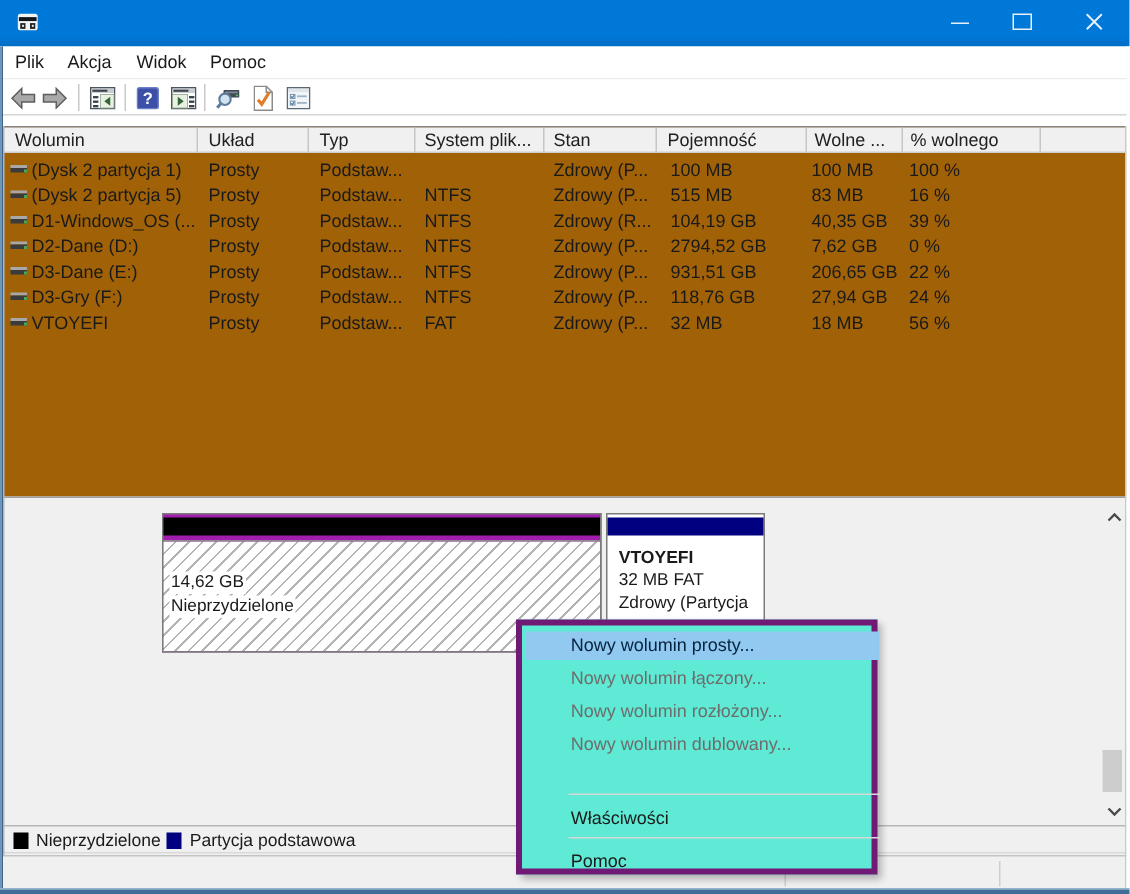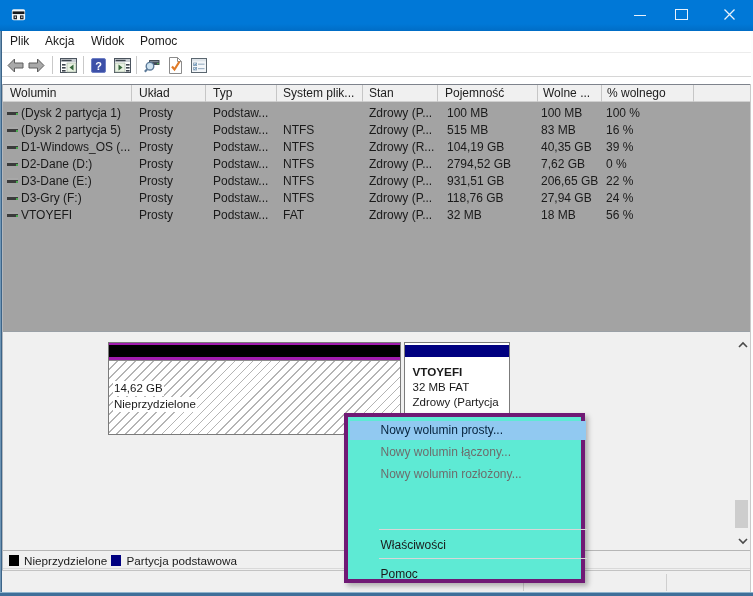--- a/index.html
+++ b/index.html
@@ -93,21 +93,21 @@
     <rect x="1" y="1" width="14" height="2.4" fill="#dfe5ea"></rect>
     <rect x="2.6" y="5" width="3" height="2.6" fill="#fff" stroke="#7f9ab0" stroke-width="0.8"></rect>
     <path d="M3 6.4 L3.9 7.2 L5.2 5.4" stroke="#4f86b8" stroke-width="0.9" fill="none"></path>
     <rect x="7" y="5.6" width="6.5" height="1.2" fill="#9fb3c6"></rect>
     <rect x="2.6" y="9.4" width="3" height="2.6" fill="#fff" stroke="#7f9ab0" stroke-width="0.8"></rect>
     <path d="M3 10.8 L3.9 11.6 L5.2 9.8" stroke="#4f86b8" stroke-width="0.9" fill="none"></path>
     <rect x="7" y="10" width="6.5" height="1.2" fill="#9fb3c6"></rect>
   </svg>
 </div>
 
-<div class="abs" style="left:2px;top:84px;width:749px;height:247px;background:#a3a3a3;border-top:1px solid #7e838c">
+<div class="abs" style="left:2px;top:84px;width:749px;height:247px;background:#a16207;border-top:1px solid #7e838c">
 
   <div class="abs" style="left:0;top:0;width:749px;height:17px;background:#f0f0f0;border-bottom:1px solid #cfcfcf">
     <span class="hcell" style="left:8px">Wolumin</span>
     <span class="hcell" style="left:137px">Układ</span>
     <span class="hcell" style="left:211px">Typ</span>
     <span class="hcell" style="left:281px">System plik...</span>
     <span class="hcell" style="left:367px">Stan</span>
     <span class="hcell" style="left:443px">Pojemność</span>
     <span class="hcell" style="left:541px">Wolne ...</span>
     <span class="hcell" style="left:605px">% wolnego</span>
@@ -263,17 +263,18 @@
 <div class="abs" style="left:750px;top:84px;width:1px;height:508px;background:#c9c9c9"></div>
 <div class="abs" style="left:751px;top:31px;width:2px;height:561px;background:#fdfdfd"></div>
 <div class="abs" style="left:0;top:592px;width:753px;height:1px;background:#8fb3cc"></div>
 <div class="abs" style="left:0;top:593px;width:753px;height:3px;background:#3f6f99"></div>
 
 <div class="abs" style="left:343.5px;top:413px;width:241.5px;height:170px;background:#5eead4;border:4px solid #701a75;box-shadow:3px 3px 5px rgba(0,0,0,0.28);z-index:50">
   <div class="abs" style="left:2.5px;top:3.5px;width:235.5px;height:19px;background:#91c9f1"></div>
   <div class="mi" style="top:2px;color:#06233d">Nowy wolumin prosty...</div>
   <div class="mi" style="top:24px;color:#6d6d6d">Nowy wolumin łączony...</div>
   <div class="mi" style="top:45.5px;color:#6d6d6d">Nowy wolumin rozłożony...</div>
+  <div class="mi" style="top:67.5px;color:#6d6d6d">Nowy wolumin dublowany...</div>
   <div class="abs" style="left:31px;top:112px;width:208px;height:1px;background:#d7d7d7"></div>
   <div class="mi" style="top:117px">Właściwości</div>
   <div class="abs" style="left:31px;top:140.5px;width:208px;height:1px;background:#d7d7d7"></div>
   <div class="mi" style="top:146px">Pomoc</div>
 </div>
 
 </body></html>

